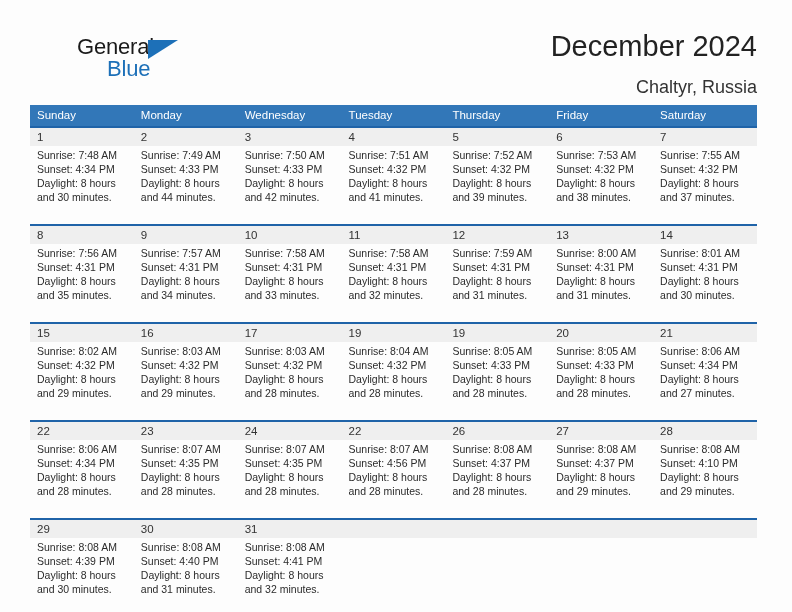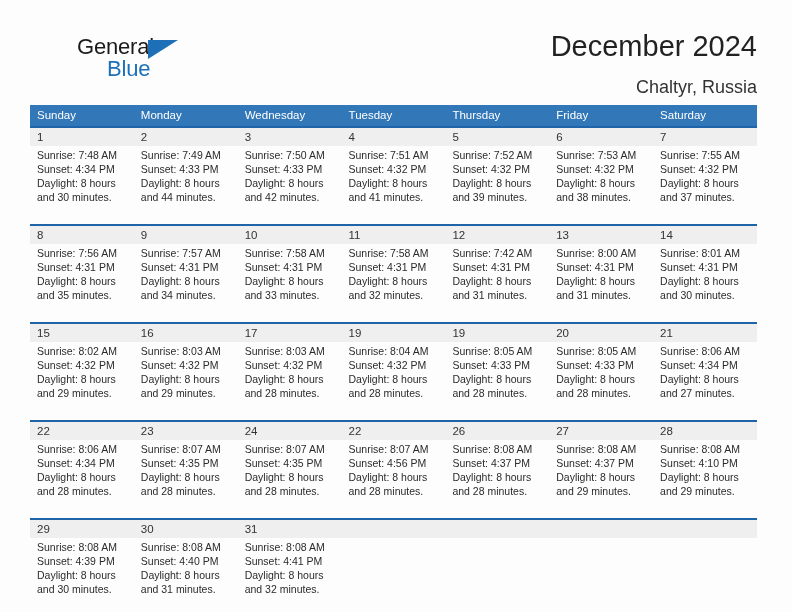--- a/index.html
+++ b/index.html
@@ -252,21 +252,21 @@
           <div>Daylight: 8 hours</div>
           <div>and 33 minutes.</div>
         </div>
         <div class="cell">
           <div>Sunrise: 7:58 AM</div>
           <div>Sunset: 4:31 PM</div>
           <div>Daylight: 8 hours</div>
           <div>and 32 minutes.</div>
         </div>
         <div class="cell">
-          <div>Sunrise: 7:42 AM</div>
+          <div>Sunrise: 7:59 AM</div>
           <div>Sunset: 4:31 PM</div>
           <div>Daylight: 8 hours</div>
           <div>and 31 minutes.</div>
         </div>
         <div class="cell">
           <div>Sunrise: 8:00 AM</div>
           <div>Sunset: 4:31 PM</div>
           <div>Daylight: 8 hours</div>
           <div>and 31 minutes.</div>
         </div>

